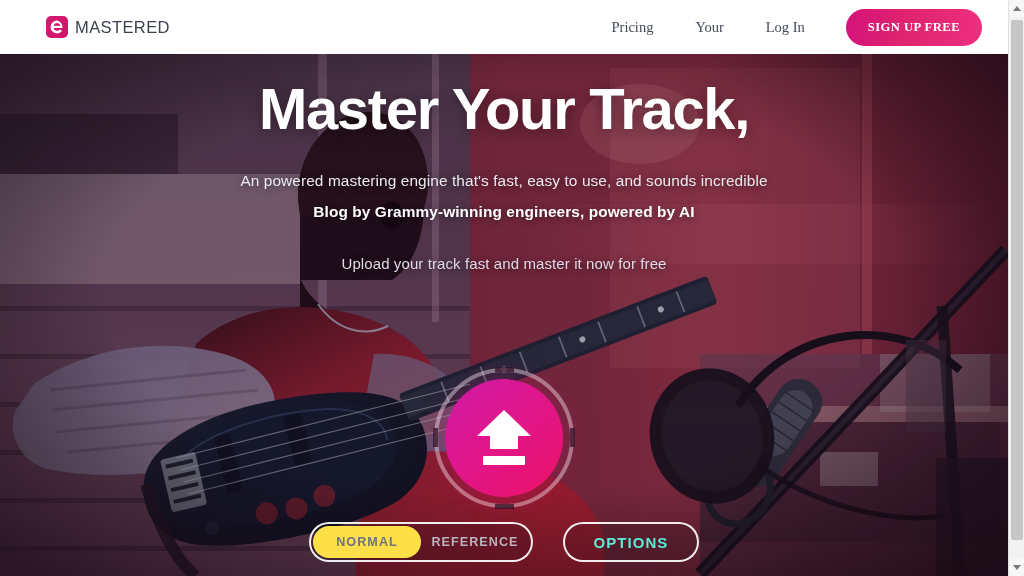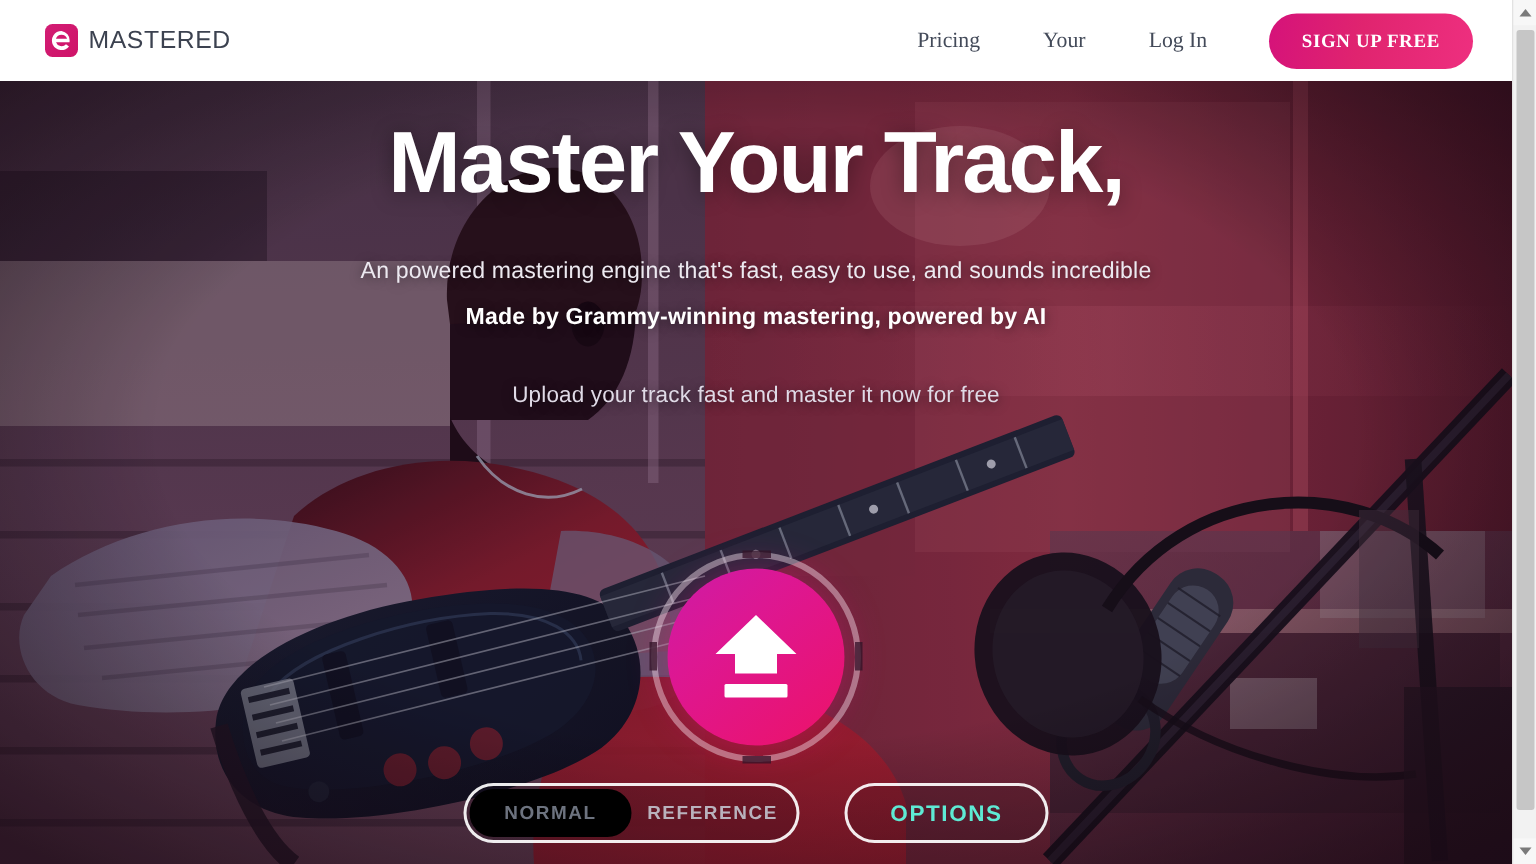--- a/index.html
+++ b/index.html
@@ -31,20 +31,21 @@
 
   
   .site-header {
     position: relative;
     width: 1008px;
     height: 54px;
     background: #ffffff;
     display: flex;
     align-items: center;
     z-index: 5;
+    padding-left: 16px;
   }
 
   .brand {
     display: flex;
     align-items: center;
     margin-left: 30px;
     gap: 7px;
     cursor: pointer;
   }
   .brand-mark {
@@ -241,21 +242,21 @@
     display: flex;
     align-items: center;
     justify-content: center;
     font-size: 12.6px;
     font-weight: 700;
     letter-spacing: 1.05px;
     cursor: pointer;
     color: #b9b2bd;
   }
   .mode-opt.active {
-    background: #000000;
+    background: #fde047;
     color: #6d737f;
   }
   .options-btn {
     width: 136px;
     height: 40px;
     border: 2px solid rgba(255,255,255,.92);
     border-radius: 20px;
     background: rgba(30,12,22,.14);
     color: #5eead4;
     font-size: 15px;
@@ -526,21 +527,21 @@
           <rect x="906" y="286" width="40" height="92" fill="#4a3a48" opacity=".45"></rect>
 
           <rect width="1008" height="522" fill="url(#vig)"></rect>
           <rect width="1008" height="522" fill="#3a0f2c" opacity=".14"></rect>
         </svg>
       </div>
 
       <div class="hero-content">
         <div class="headline">Master Your Track,</div>
         <div class="sub-1">An powered mastering engine that's fast, easy to use, and sounds incredible</div>
-        <div class="sub-2">Made by Grammy-winning mastering, powered by AI</div>
+        <div class="sub-2">Blog by Grammy-winning engineers, powered by AI</div>
         <div class="sub-3">Upload your track fast and master it now for free</div>
       </div>
 
       <div class="upload-wrap">
         <div class="upload-ring">
           <span class="ring-gap-top"></span>
           <span class="ring-gap-bottom"></span>
         </div>
         <div class="upload-circle">
           <span>

